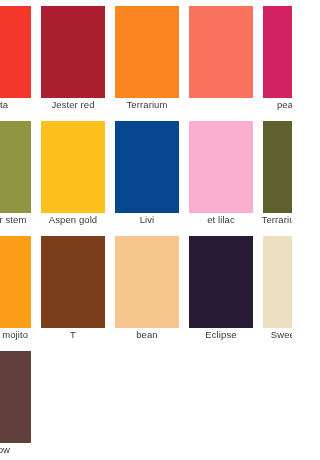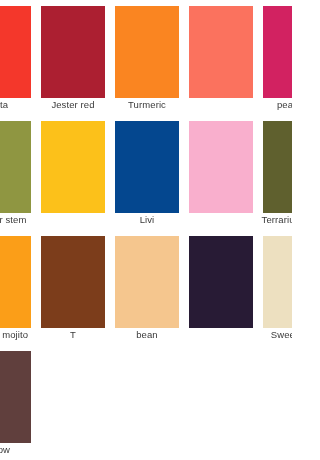--- a/index.html
+++ b/index.html
@@ -73,61 +73,64 @@
       <div class="cell">
         <div class="chip" style="background-color: rgb(244, 55, 43);"></div>
         <div class="chip-label" style="color: rgb(58, 58, 58);">esta</div>
       </div>
       <div class="cell">
         <div class="chip" style="background-color: rgb(172, 31, 49);"></div>
         <div class="chip-label" style="color: rgb(58, 58, 58);">Jester red</div>
       </div>
       <div class="cell">
         <div class="chip" style="background-color: rgb(250, 133, 33);"></div>
-        <div class="chip-label" style="color: rgb(58, 58, 58);">Turmeric</div>
+        <div class="chip-label" style="color: rgb(58, 58, 58);">Terrarium</div>
       </div>
       <div class="cell">
         <div class="chip" style="background-color: rgb(251, 114, 94);"></div>
       </div>
       <div class="cell">
         <div class="chip" style="background-color: rgb(210, 34, 97);"></div>
         <div class="chip-label" style="color: rgb(58, 58, 58);">peacock</div>
       </div>
       <div class="cell">
         <div class="chip" style="background-color: rgb(143, 150, 65);"></div>
         <div class="chip-label" style="color: rgb(58, 58, 58);">Pepper stem</div>
       </div>
       <div class="cell">
         <div class="chip" style="background-color: rgb(252, 193, 26);"></div>
+        <div class="chip-label" style="color: rgb(58, 58, 58);">Aspen gold</div>
       </div>
       <div class="cell">
         <div class="chip" style="background-color: rgb(4, 71, 143);"></div>
         <div class="chip-label" style="color: rgb(58, 58, 58);">Livi</div>
       </div>
       <div class="cell">
         <div class="chip" style="background-color: rgb(249, 175, 205);"></div>
+        <div class="chip-label" style="color: rgb(58, 58, 58);">et lilac</div>
       </div>
       <div class="cell">
         <div class="chip" style="background-color: rgb(95, 96, 46);"></div>
         <div class="chip-label" style="color: rgb(58, 58, 58);">Terrarium moss</div>
       </div>
       <div class="cell">
         <div class="chip" style="background-color: rgb(251, 158, 24);"></div>
         <div class="chip-label" style="color: rgb(58, 58, 58);">Mango mojito</div>
       </div>
       <div class="cell">
         <div class="chip" style="background-color: rgb(124, 61, 27);"></div>
         <div class="chip-label" style="color: rgb(58, 58, 58);">T</div>
       </div>
       <div class="cell">
         <div class="chip" style="background-color: rgb(245, 198, 142);"></div>
         <div class="chip-label" style="color: rgb(58, 58, 58);">bean</div>
       </div>
       <div class="cell">
         <div class="chip" style="background-color: rgb(40, 27, 53);"></div>
+        <div class="chip-label" style="color: rgb(58, 58, 58);">Eclipse</div>
       </div>
       <div class="cell">
         <div class="chip" style="background-color: rgb(237, 224, 192);"></div>
         <div class="chip-label" style="color: rgb(58, 58, 58);">Sweet corn</div>
       </div>
       <div class="cell">
         <div class="chip" style="background-color: rgb(96, 63, 61);"></div>
         <div class="chip-label" style="color: rgb(58, 58, 58);">Brow</div>
       </div>
     </div>

